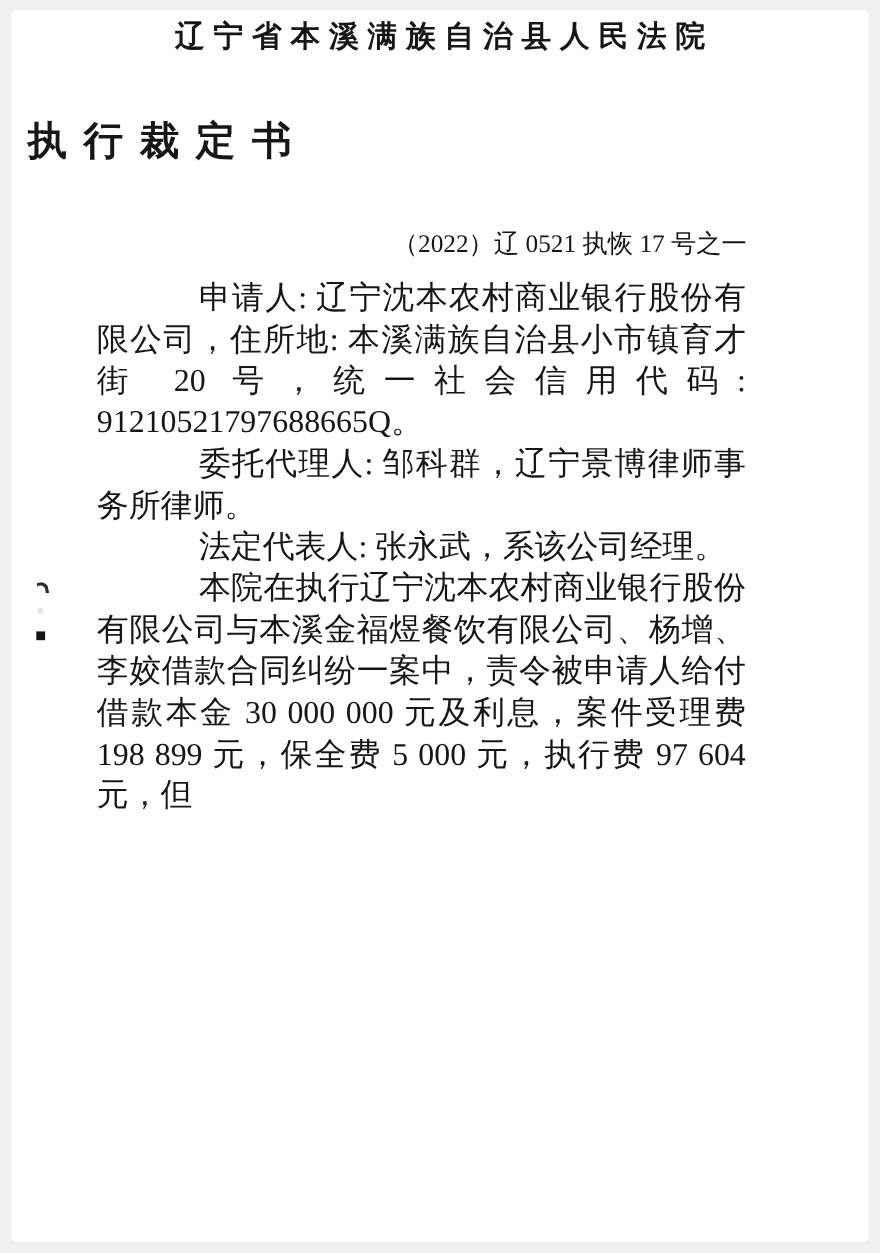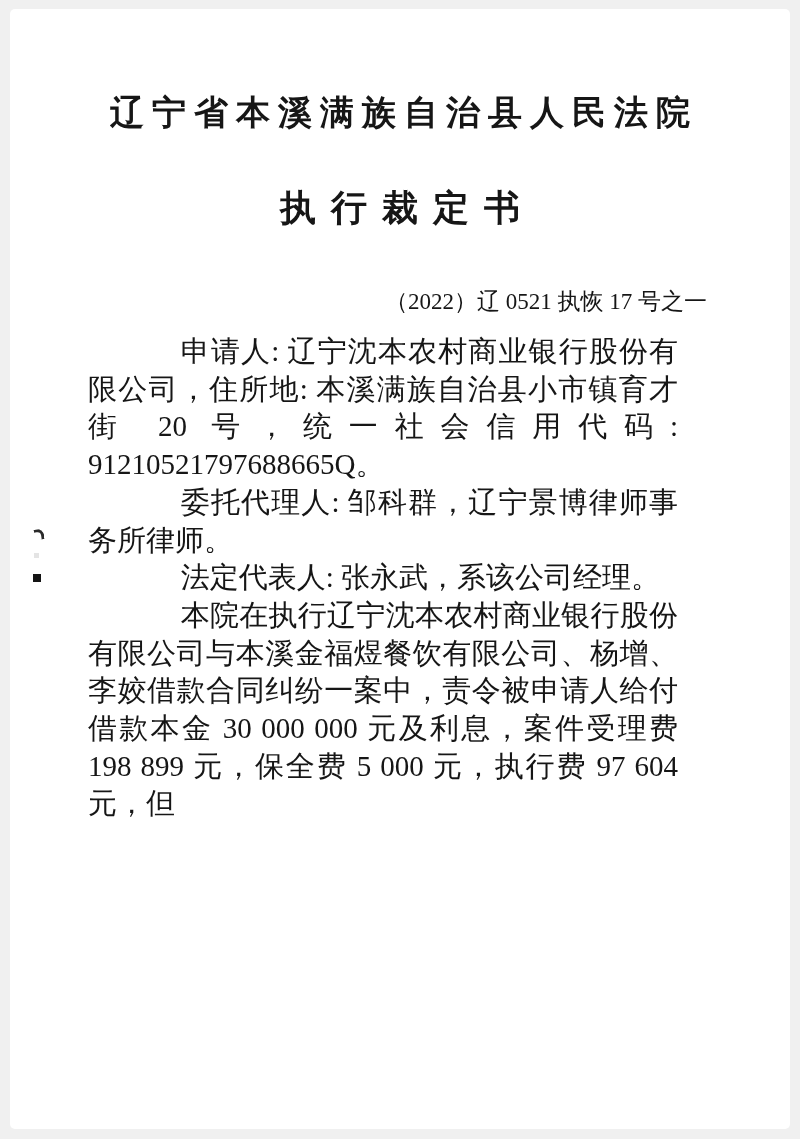--- a/index.html
+++ b/index.html
@@ -19,41 +19,40 @@
     left: 10px;
     top: 9px;
     width: 780px;
     height: 1120px;
     background: #ffffff;
     border-radius: 5px;
     color: #161616;
   }
   .court-name {
     margin: 0;
-    padding-top: 80px;
     padding-left: 8px; 
     text-align: center;
-    font-size: 34px;
+    font-size: 27px;
     line-height: 48px;
     font-weight: bold;
     letter-spacing: 8px;
     white-space: nowrap;
   }
   .doc-title {
     margin: 46px 0 0 0;
     padding-left: 15px;
-    text-align: center;
+    text-align: left;
     font-size: 36px;
     line-height: 50px;
     font-weight: bold;
     letter-spacing: 15px;
     white-space: nowrap;
   }
   .case-number {
-    margin: 54px 83px 0 0;
+    margin: 54px 111px 0 0;
     text-align: right;
     font-size: 23px;
     line-height: 30px;
     white-space: nowrap;
   }
   .body-text {
     margin: 16px 112px 0 78px;
     font-size: 29px;
     line-height: 37.7px;
     text-align: justify;

